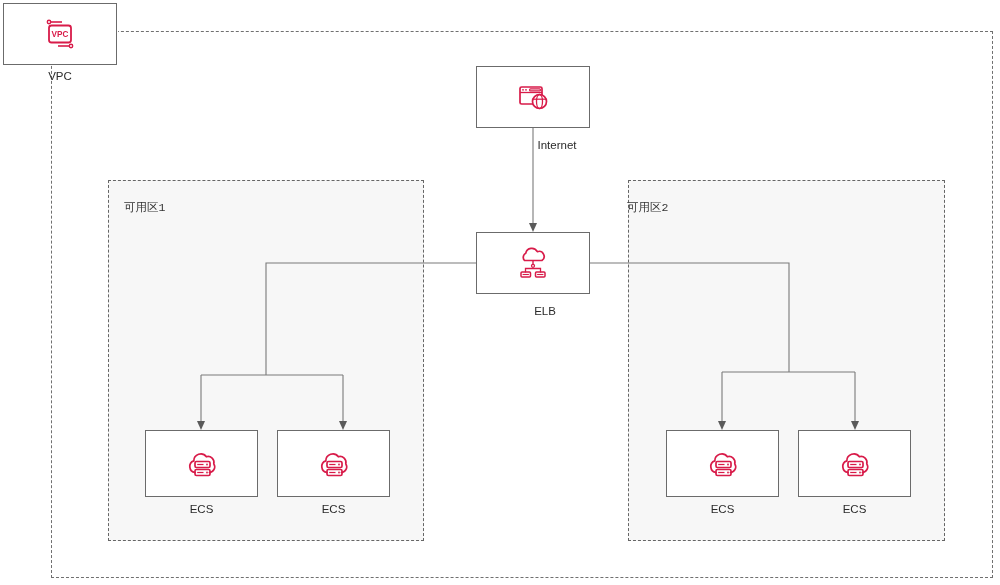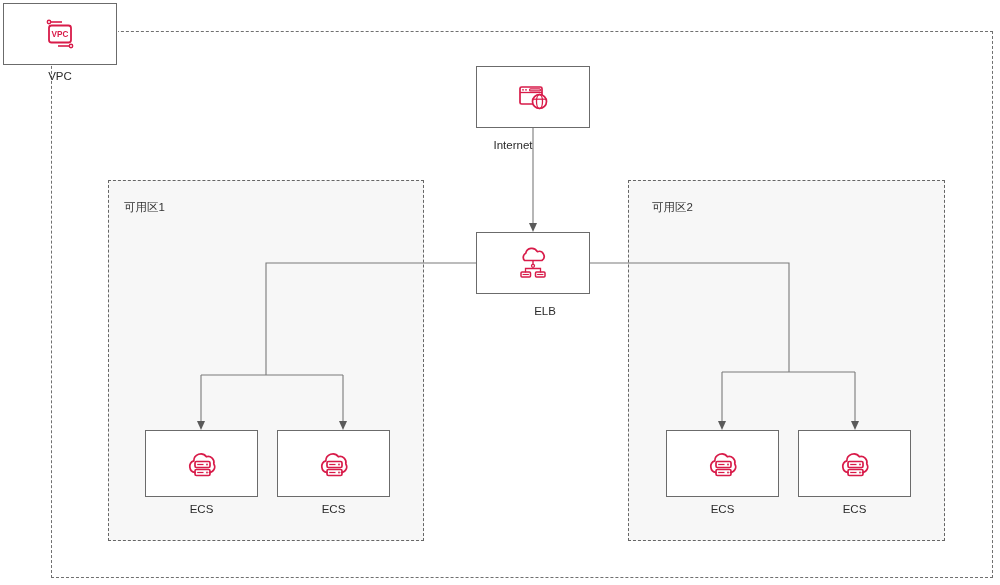--- a/index.html
+++ b/index.html
@@ -40,21 +40,21 @@
     position: absolute;
     border: 1px dashed #666666;
     background: #f7f7f7;
     box-sizing: border-box;
   }
   .az-label {
     position: absolute;
     font-size: 11.5px;
     color: #333333;
     white-space: nowrap;
-    font-family: Liberation Sans, sans-serif;
+    font-family: Liberation Mono, monospace;
   }
   
   .node {
     position: absolute;
     background: #ffffff;
     border: 1px solid #6b6b6b;
     box-sizing: border-box;
     display: flex;
     align-items: center;
     justify-content: center;
@@ -95,21 +95,21 @@
 
 <div id="canvas">
 
   <div class="vpc-region"></div>
   <div class="vpc-region-mask"></div>
 
   <div class="az-region" style="left:108px; top:180px; width:316px; height:361px;"></div>
   <div class="az-label" style="left:124px; top:200px;">可用区1</div>
 
   <div class="az-region" style="left:628px; top:180px; width:317px; height:361px;"></div>
-  <div class="az-label" style="left:652px; top:200px;">可用区2</div>
+  <div class="az-label" style="left:627px; top:200px;">可用区2</div>
 
   <svg id="wires" viewBox="0 0 1000 585" width="1000" height="585">
 
     <g>
       <path class="wire" d="M 533 128 L 533 226"></path>
       <polygon class="wire-head" points="533,232 529,223 537,223"></polygon>
     </g>
 
     <g>
       <path class="wire" d="M 476 263 L 266 263 L 266 375"></path>
@@ -151,21 +151,21 @@
         <line x1="8" y1="16.5" x2="30" y2="16.5" stroke="#d81b49" stroke-width="1.3"></line>
         <circle cx="11" cy="13.8" r="0.9" fill="#d81b49"></circle>
         <circle cx="14" cy="13.8" r="0.9" fill="#d81b49"></circle>
         <rect x="17.5" y="12.9" width="11" height="2" rx="1" ry="1" fill="none" stroke="#d81b49" stroke-width="1.1"></rect>
         <circle cx="27.5" cy="25.5" r="7" fill="#ffffff" stroke="#d81b49" stroke-width="1.7"></circle>
         <ellipse cx="27.5" cy="25.5" rx="3" ry="7" fill="none" stroke="#d81b49" stroke-width="1.3"></ellipse>
         <line x1="20.8" y1="23.2" x2="34.2" y2="23.2" stroke="#d81b49" stroke-width="1.2"></line>
       </svg>
     </span>
   </div>
-  <div class="node-label" style="left:456px; top:139px; width:114px;">Internet</div>
+  <div class="node-label" style="left:500px; top:139px; width:114px;">Internet</div>
 
   <div class="node" style="left:476px; top:232px; width:114px; height:62px;">
     <span>
       <svg class="icon-svg" width="44" height="44" viewBox="0 0 44 44">
         <path d="M 13.5 19.5
                  a 4.6 4.6 0 0 1 1.2 -7.2
                  a 6.2 6.2 0 0 1 11.6 -1.6
                  a 5 5 0 0 1 4.6 8.8 Z" fill="none" stroke="#d81b49" stroke-width="1.7" stroke-linejoin="round"></path>
         <line x1="22" y1="19.5" x2="22" y2="24" stroke="#d81b49" stroke-width="1.4"></line>
         <circle cx="22" cy="24.8" r="1.5" fill="none" stroke="#d81b49" stroke-width="1.3"></circle>

